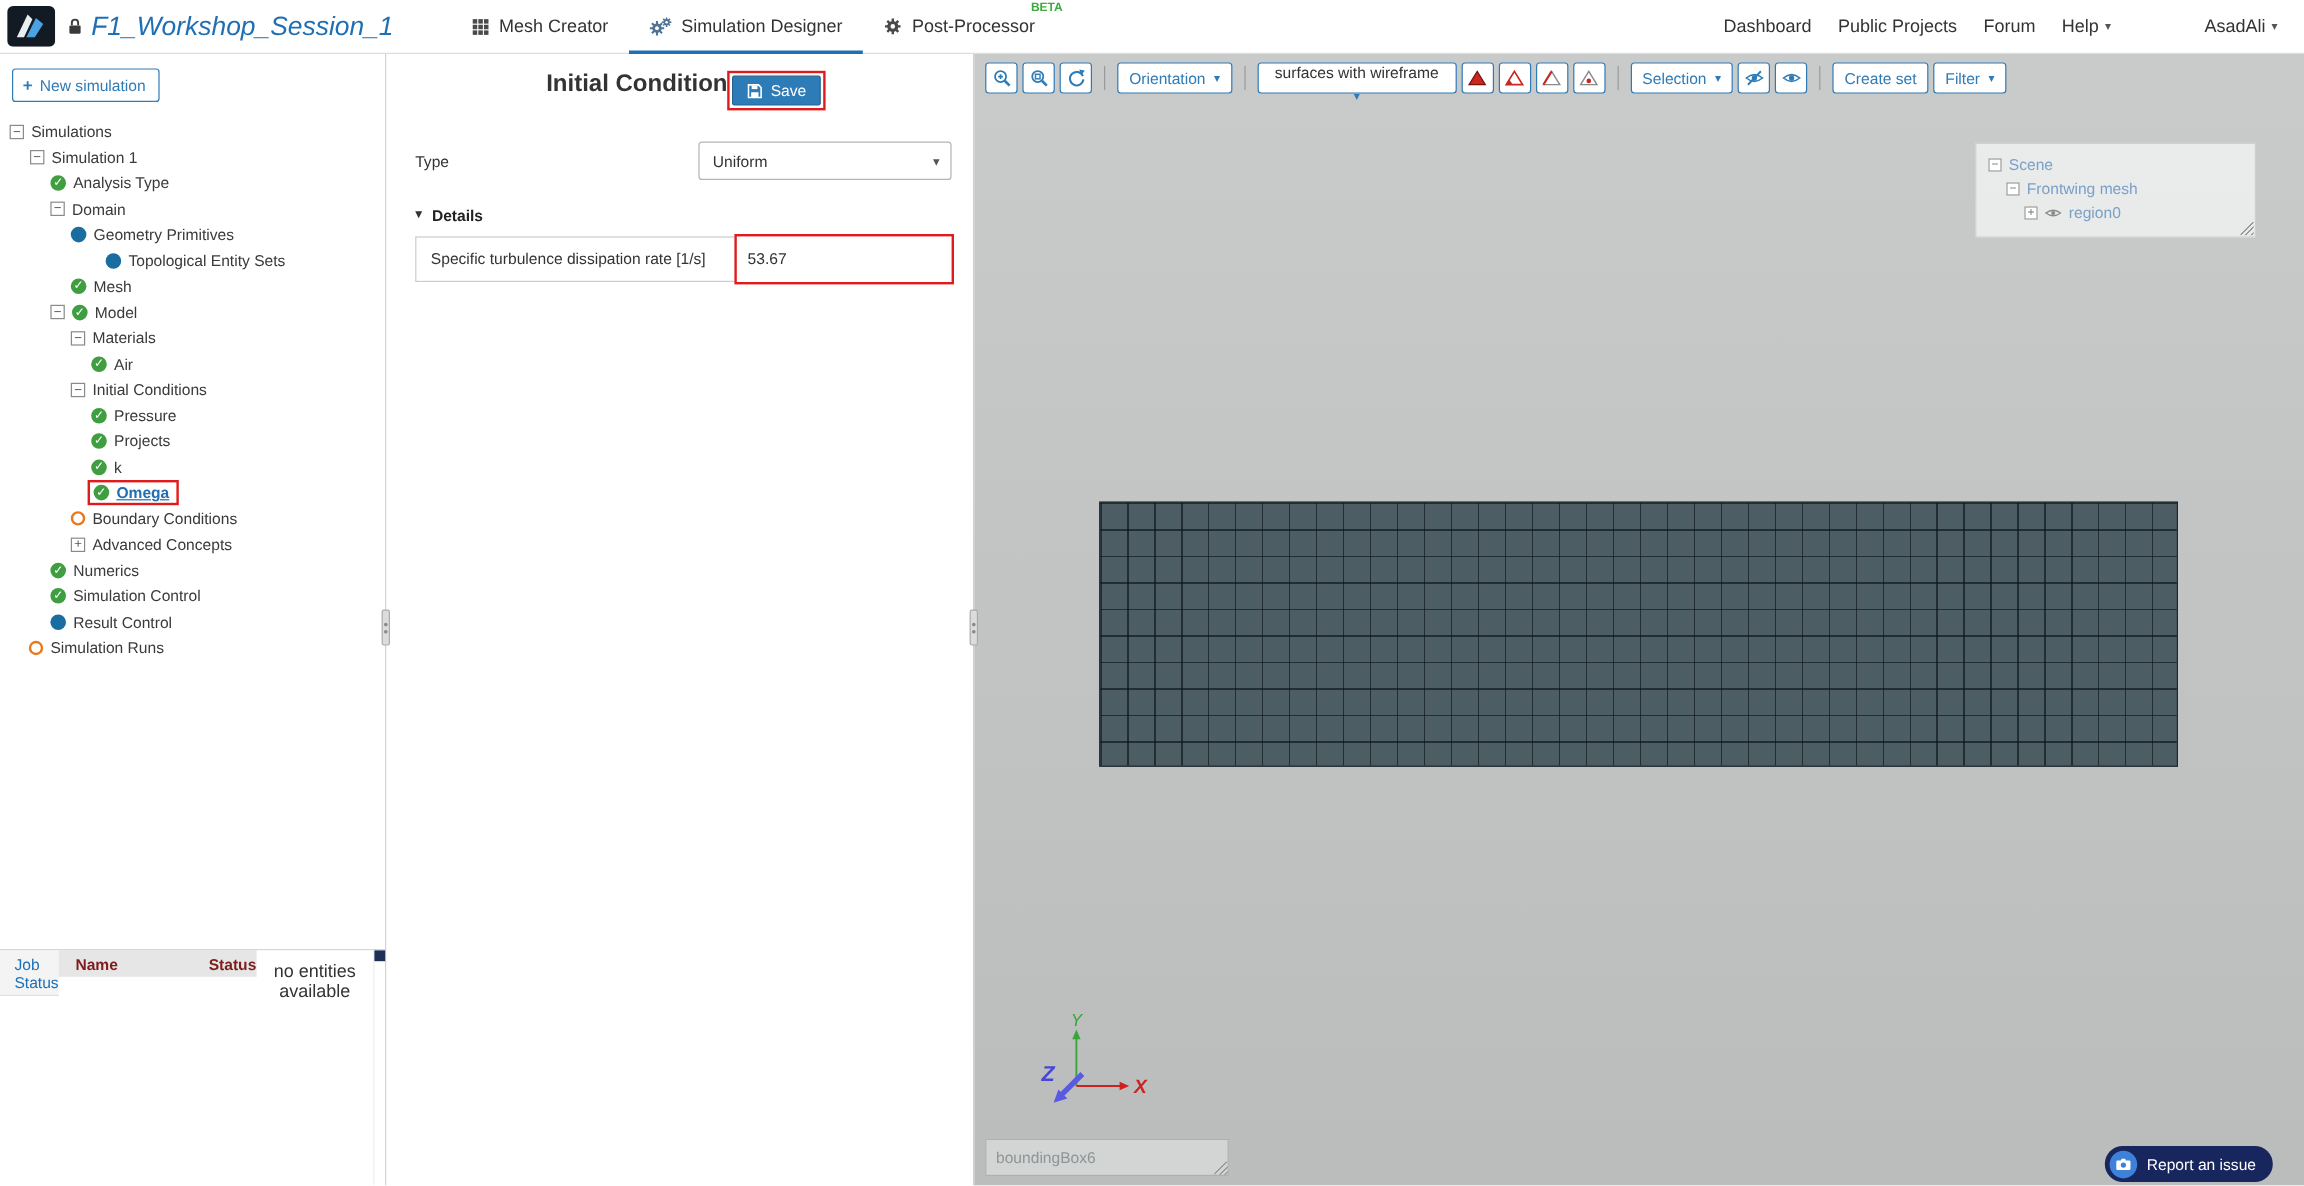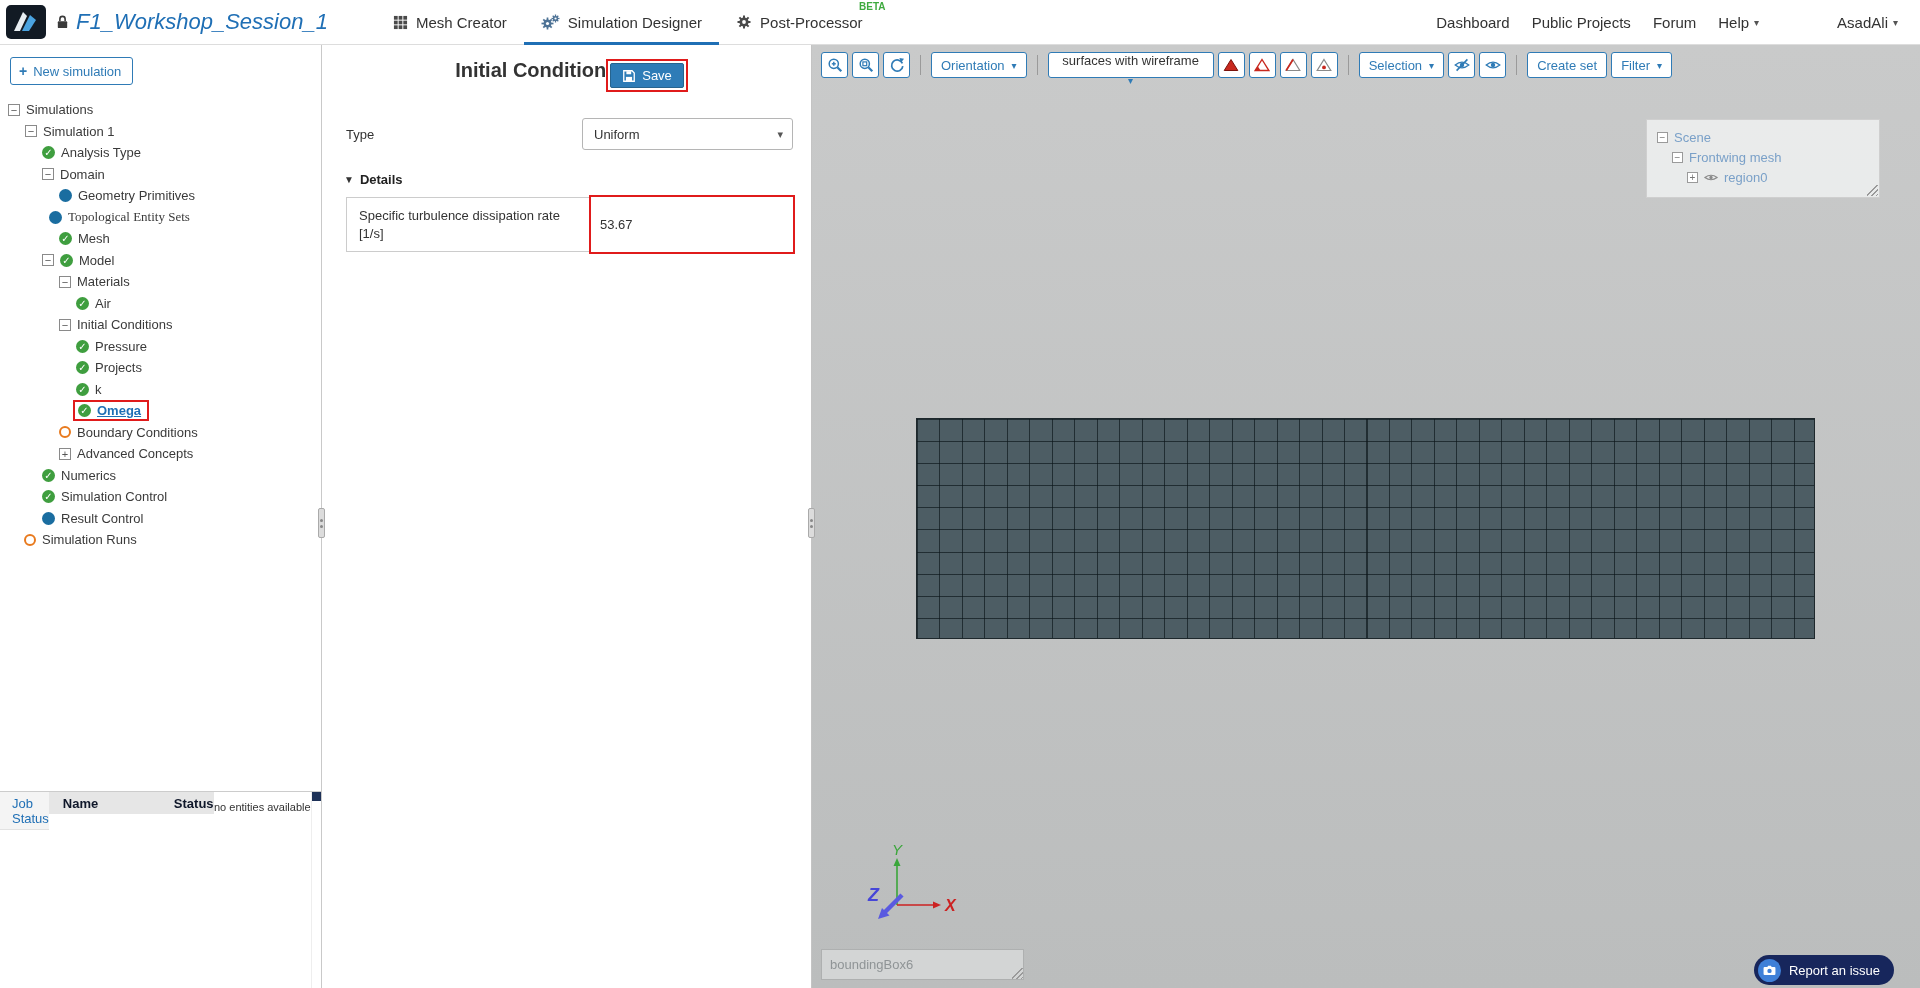--- a/index.html
+++ b/index.html
@@ -41,43 +41,43 @@
   .tgl { width:12px; height:12px; flex:0 0 12px; border:1px solid #8a8a8a; background:#fff; color:#555; font-size:11px; line-height:10px; text-align:center; }
   .st { width:13px; height:13px; flex:0 0 13px; border-radius:50%; }
   .st.check { background:#3f9e3f; color:#fff; font-size:10px; line-height:13px; text-align:center; font-weight:bold; }
   .st.dot { background:#1a6da0; }
   .st.warning { width:12px; height:12px; flex:0 0 12px; background:#fff; border:2px solid #e87a1e; }
   .tree-label { color:#3a3a3a; }
   .tree-label.sel { color:#1f6fb5; font-weight:bold; text-decoration:underline; }
 
   .job-status { height:197px; flex:0 0 197px; display:flex; flex-direction:row; border-top:1px solid #ccc; }
   .js-title { height:38px; flex:0 0 38px; display:flex; align-items:center; padding-left:12px; background:#f4f4f4; color:#1f6fb5; font-size:13px; border-bottom:1px solid #e2e2e2; }
-  .js-cols { height:22px; flex:0 0 22px; background:#e6e6e6; display:flex; align-items:center; font-size:13px; font-weight:bold; color:#0f172a; }
+  .js-cols { height:22px; flex:0 0 22px; background:#e6e6e6; display:flex; align-items:center; font-size:13px; font-weight:bold; color:#7f1d1d; }
   .js-cols .c1 { width:125px; padding-left:14px; }
   .js-body { flex:1; background:#fff; border-right:1px solid #eee; }
-  .js-empty { padding-top:9px; text-align:center; font-size:11px; color:#333; }
+  .js-empty { padding-top:9px; text-align:center; font-size:15px; color:#333; }
   .js-footer { height:9px; flex:0 0 9px; background:#1d3157; }
 
   .grip { position:absolute; width:7px; height:30px; right:-4px; top:463px; background:#dcdcdc; border:1px solid #aaa; border-radius:2px; z-index:20; display:flex; flex-direction:column; justify-content:center; align-items:center; gap:3px; cursor:col-resize; }
   .grip::before,.grip::after { content:""; width:3px; height:3px; background:#888; border-radius:50%; }
 
   
   .panel { width:490px; flex:0 0 490px; border-right:1px solid #c4c4c4; background:#fff; position:relative; }
   .panel-head { display:flex; justify-content:center; align-items:flex-start; padding:14px 14px 0 24px; }
   .panel-head h1 { font-size:20px; font-weight:bold; color:#333; }
   .save-wrap { border:2px solid var(--annotation,#e01b1b); padding:2px; display:inline-block; }
   .save-btn { display:flex; align-items:center; gap:6px; background:#2e7cb7; color:#fff; border:1px solid #26648f; padding:4px 11px; font-size:13px; border-radius:2px; cursor:pointer; font-family:inherit; }
   .type-row { margin-top:26px; padding:0 18px 0 24px; display:flex; justify-content:space-between; align-items:center; font-size:13px;gap:16px; }
   .select { width:211px; height:32px; border:1px solid #b5b5b5; border-radius:3px; background:#fff; display:flex; align-items:center; justify-content:space-between; padding:0 9px 0 11px; cursor:pointer; font-size:13px; color:#333; }
   .sel-caret { font-size:11px; color:#555; }
   .details-head { margin:22px 0 0 22px; display:flex; align-items:center; gap:6px; font-size:13px; font-weight:bold; color:#222; cursor:pointer; }
   .details-head .tri { font-size:10px; color:#333; }
   .field-row { margin:10px 18px 0 24px; display:flex; border:1px solid #ccc; align-items:stretch; }
   .field-label { flex:1; padding:9px 12px; font-size:13px; color:#333; line-height:1.35; }
-  .field-input { width:206px; border:2px solid var(--annotation,#e01b1b); margin:-3px -3px -3px 0; padding:0 0 0 9px; font-size:13px; color:#333; font-family:inherit; background:#fff; outline:none; }
+  .field-input { width:183px; border:2px solid var(--annotation,#e01b1b); margin:-3px -3px -3px 0; padding:0 0 0 9px; font-size:13px; color:#333; font-family:inherit; background:#fff; outline:none; }
 
   
   .viewport { flex:1; position:relative; background:linear-gradient(180deg,#c9caca 0%,#bbbdbd 100%); overflow:hidden; }
 
   .vp-toolbar { position:absolute; top:7px; left:9px; display:flex; align-items:center; gap:4px; }
   .tb-btn { height:26px; background:#fff; border:1px solid var(--accent,#2f7bb6); border-radius:3px; color:var(--accent,#2f7bb6); font-size:13px; display:flex; align-items:center; cursor:pointer; font-family:inherit; }
   .tb-icon { width:27px; justify-content:center; padding:0; }
   .tb-text { padding:0 9px; gap:7px; }
   .tb-select { min-width:166px; justify-content:space-between; color:#333;flex-direction:column; }
   .tb-select .caret { color:#333; }
@@ -243,21 +243,21 @@
               <span class="tgl">−</span>
               <span class="tree-label">Domain</span>
             </span>
           </div>
           <div class="tree-row" style="padding-left: 59px;">
             <span class="tree-inner">
               <span class="st dot"></span>
               <span class="tree-label">Geometry Primitives</span>
             </span>
           </div>
-          <div class="tree-row" style="padding-left: 49px; font-family: Liberation Serif, serif;">
+          <div class="tree-row" style="padding-left: 88px;">
             <span class="tree-inner">
               <span class="st dot"></span>
               <span class="tree-label">Topological Entity Sets</span>
             </span>
           </div>
           <div class="tree-row" style="padding-left: 59px;">
             <span class="tree-inner">
               <span class="st check">✓</span>
               <span class="tree-label">Mesh</span>
             </span>

